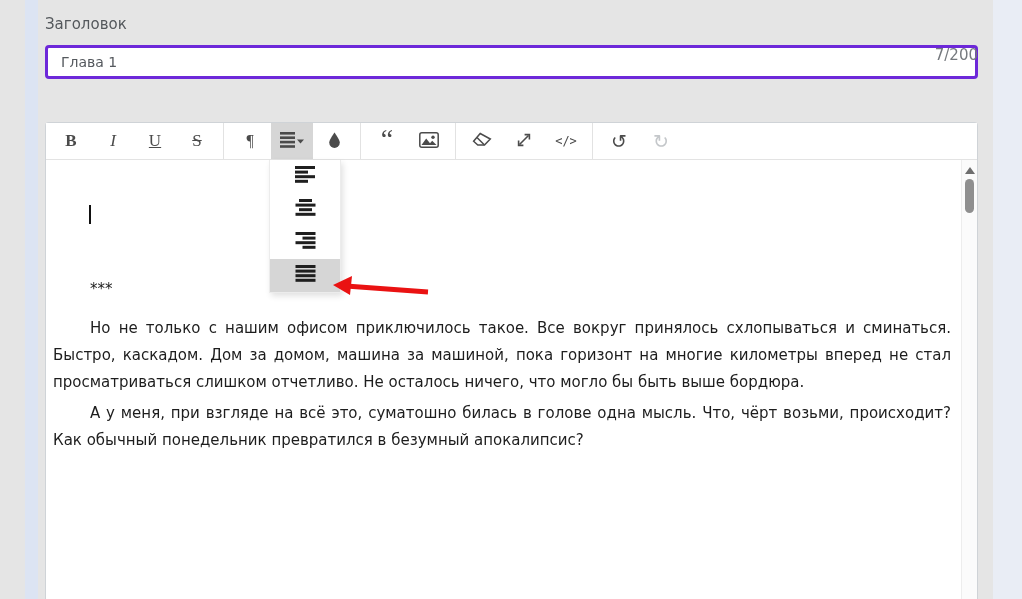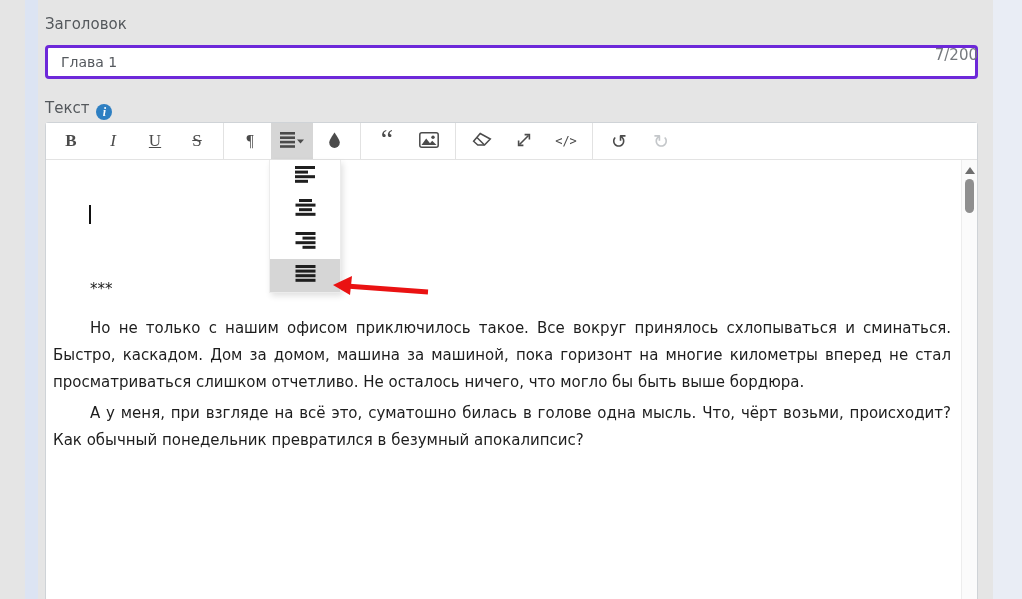--- a/index.html
+++ b/index.html
@@ -84,24 +84,20 @@
 
   <div class="content">
 
     <div class="field-row row1">
       <span class="field-label">Заголовок</span>
       <span class="counter">7/200</span>
     </div>
 
     <input class="title-input" type="text" value="Глава 1" style="">
 
-    <div class="field-row row2">
-      <span class="field-label">Текст</span><span class="info-icon">i</span>
-      <span class="counter">24993/200000</span>
-    </div>
 
     <div class="editor">
 
       <div class="toolbar">
         <button class="tb glyph-serif g-bold">B</button>
         <button class="tb glyph-serif g-italic">I</button>
         <button class="tb glyph-serif g-under">U</button>
         <button class="tb glyph-serif g-strike">S</button>
         <div class="tsep"></div>
         <button class="tb g-para">¶</button>

